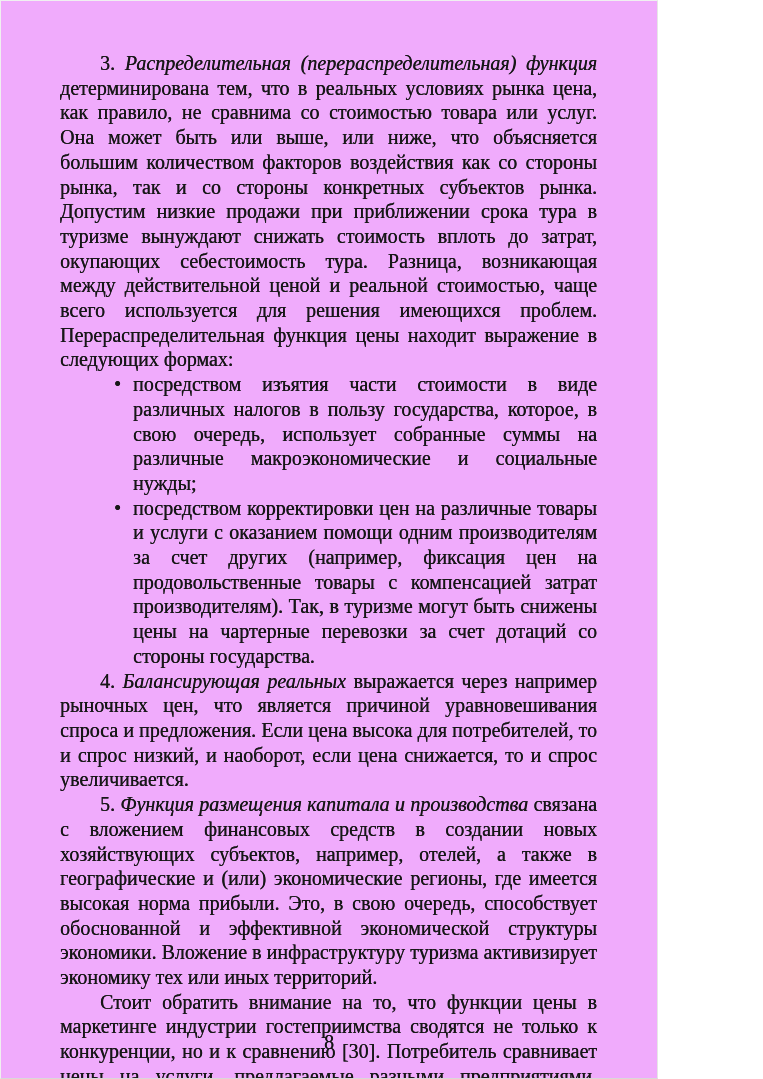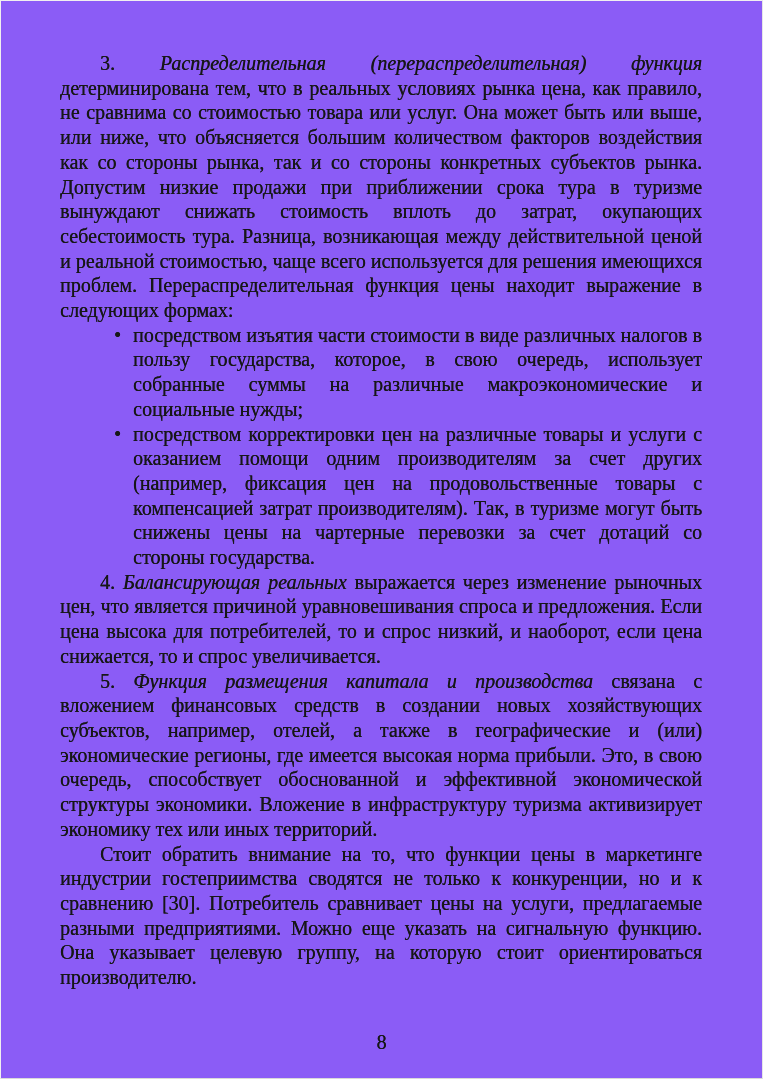--- a/index.html
+++ b/index.html
@@ -2,23 +2,23 @@
 <html lang="ru"><head>
 <meta charset="utf-8">
 <style>
   html, body {
     margin: 0;
     padding: 0;
     background: #ffffff;
   }
   .page {
     position: relative;
-    width: 763px;
+    width: 658px;
     height: 1079px;
-    background: #8b5cf6;
+    background: #f0abfc;
     box-sizing: border-box;
     border: 1px solid #f0f0f0;
     border-bottom-color: #d9d9d9;
     border-right-color: #e6e6e6;
     overflow: hidden;
     font-family: "Liberation Serif", "DejaVu Serif", serif;
     color: #171717;
   }
   .text-body {
     position: absolute;
@@ -70,20 +70,20 @@
 </head>
 <body>
 
 <div class="page">
   <main class="text-body" id="text-body" lang="ru">
       <p class="para" lang="ru"><span class="seg">3.&nbsp;</span><span class="seg italic">Распределительная (перераспределительная) функция</span><span class="seg"> детерминирована тем, что в реальных условиях рынка цена, как правило, не сравнима со стоимостью товара или услуг. Она может быть или выше, или ниже, что объясняется большим количеством факторов воздействия как со стороны рынка, так и со стороны конкретных субъектов рынка. Допустим низкие продажи при приближении срока тура в туризме вынуждают снижать стоимость вплоть до затрат, окупающих себестоимость тура. Разница, возникающая между действительной ценой и реальной стоимостью, чаще всего используется для решения имеющихся проблем. Перераспределительная функция цены находит выражение в следующих формах:</span></p>
       <ul class="bullet-list">
         <li class="bullet-item" lang="ru"><span class="bullet-marker">•</span><span class="seg">посредством изъятия части стоимости в виде различных налогов в пользу государства, которое, в свою очередь, использует собранные суммы на различные макроэкономические и социальные нужды;</span></li>
         <li class="bullet-item" lang="ru"><span class="bullet-marker">•</span><span class="seg">посредством корректировки цен на различные товары и услуги с оказанием помощи одним производителям за счет других (например, фиксация цен на продовольственные товары с компенсацией затрат производителям). Так, в туризме могут быть снижены цены на чартерные перевозки за счет дотаций со стороны государства.</span></li>
       </ul>
-      <p class="para" lang="ru"><span class="seg">4.&nbsp;</span><span class="seg italic">Балансирующая реальных</span><span class="seg"> выражается через изменение рыночных цен, что является причиной уравновешивания спроса и предложения. Если цена высока для потребителей, то и спрос низкий, и наоборот, если цена снижается, то и спрос увеличивается.</span></p>
+      <p class="para" lang="ru"><span class="seg">4.&nbsp;</span><span class="seg italic">Балансирующая реальных</span><span class="seg"> выражается через например рыночных цен, что является причиной уравновешивания спроса и предложения. Если цена высока для потребителей, то и спрос низкий, и наоборот, если цена снижается, то и спрос увеличивается.</span></p>
       <p class="para" lang="ru"><span class="seg">5.&nbsp;</span><span class="seg italic">Функция размещения капитала и производства</span><span class="seg"> связана с вложением финансовых средств в создании новых хозяйствующих субъектов, например, отелей, а также в географические и&nbsp;(или) экономические регионы, где имеется высокая норма прибыли. Это, в свою очередь, способствует обоснованной и эффективной экономической структуры экономики. Вложение в инфраструктуру туризма активизирует экономику тех или иных территорий.</span></p>
       <p class="para" lang="ru"><span class="seg">Стоит обратить внимание на то, что функции цены в маркетинге индустрии гостеприимства сводятся не только к конкуренции, но и к сравнению [30]. Потребитель сравнивает цены на услуги, предлагаемые разными предприятиями. Можно еще указать на сигнальную функцию. Она указывает целевую группу, на которую стоит ориентироваться производителю.</span></p>
     </main>
   <footer class="page-footer">
     <span class="page-number">8</span>
   </footer>
 </div>
 
 </body></html>

